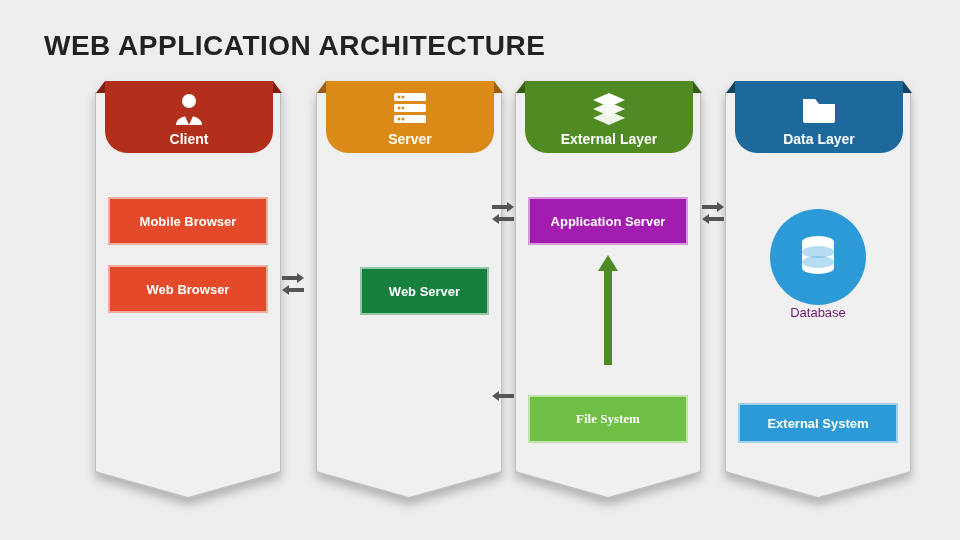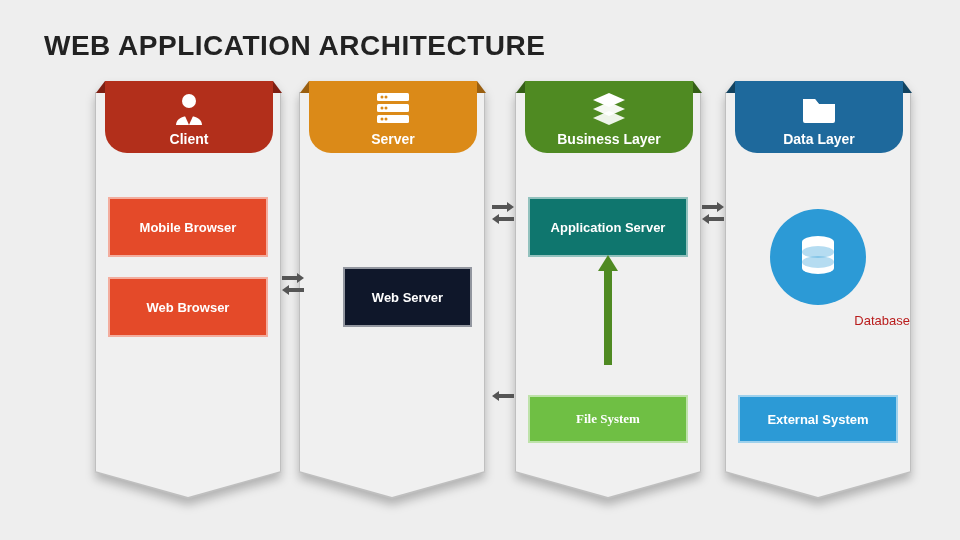--- a/index.html
+++ b/index.html
@@ -43,21 +43,21 @@
   .col::before {
     content: "";
     position: absolute;
     bottom: -28px; left: -2px;
     width: 0; height: 0;
     border-left: 94px solid transparent;
     border-right: 94px solid transparent;
     border-top: 27px solid #bfbfbf;
   }
   .col1 { left: 95px; }
-  .col2 { left: 299px; }
+  .col2 { left: 316px; }
   .col3 { left: 515px; }
   .col4 { left: 725px; }
 
   .header {
     position: absolute;
     top: -12px; left: 9px;
     width: 168px;
     height: 72px;
     background: var(--hmid);
     border-radius: 0 0 22px 22px;
@@ -82,43 +82,43 @@
     top: 0; right: -9px;
     width: 0; height: 0;
     border-bottom: 12px solid var(--hdark);
     border-right: 9px solid transparent;
   }
   .header .icon { width: 40px; height: 34px; display:flex; align-items:center; justify-content:center; }
   .header .label { margin-top: 6px; color: #fff; font-weight: 700; font-size: 14px; }
 
   .body { position: absolute; top: 96px; left: 0; right: 0; bottom: 0; padding: 0 12px; }
   .block {
-    height: 60px;
+    height: 48px;
     display: flex; align-items: center; justify-content: center;
     color: #fff; font-weight: 700; font-size: 13px;
     border: 2px solid rgba(255,255,255,.55);
   }
 
   
   .b1 { background: #e44a29; margin-top: 8px; }
   
-  .b2 { background: #0f172a; position: absolute; top: 78px; left: 12px; right: 12px; margin-left: 31px; }
-  
-  .b3a { background: #0f766e; margin-top: 8px; }
+  .b2 { background: #15803d; position: absolute; top: 78px; left: 12px; right: 12px; margin-left: 31px; }
+  
+  .b3a { background: #a21caf; margin-top: 8px; }
   .b3b { background: #6fbf44; position: absolute; bottom: 28px; left: 12px; right: 12px; height: 48px; font-family: Liberation Serif, serif; }
   
-  .b4 { background: #2c9ad6; position: absolute; bottom: 28px; left: 12px; right: 12px; height: 48px; }
+  .b4 { background: #2c9ad6; position: absolute; bottom: 28px; left: 12px; right: 12px; height: 40px; }
 
   .db-wrap { position: absolute; top: 20px; left: 0; right: 0; text-align:center; }
   .db-circle {
     width: 96px; height: 96px; border-radius: 50%;
     background: #2c9ad6; margin: 0 auto;
     display:flex; align-items:center; justify-content:center;
   }
-  .db-label { margin-top: 8px; font-size: 13px; color: #b91c1c; text-align: right; }
+  .db-label { font-size: 13px; color: #701a75; }
 
   
   .conn {
     position: absolute;
     display: flex; flex-direction: column; gap: 2px;
   }
   .arrow {
     width: 22px; height: 10px; position: relative;
     display:flex; align-items:center;
   }
@@ -204,21 +204,21 @@
 
   <div class="col col3" style="--hmid:#4f8a22; --hdark:#355f17;">
     <div class="header">
       <span class="icon">
         <svg viewBox="0 0 40 34" width="40" height="34">
           <polygon points="20,2 36,9 20,16 4,9" fill="#fff"></polygon>
           <polygon points="20,11 36,18 20,25 4,18" fill="#fff" opacity=".95"></polygon>
           <polygon points="20,20 36,27 20,34 4,27" fill="#fff" opacity=".9"></polygon>
         </svg>
       </span>
-      <div class="label">Business Layer</div>
+      <div class="label">External Layer</div>
     </div>
     <div class="body">
       <div class="block b3a">Application Server</div>
       <div class="uparrow">
         <div class="head"></div>
           <div class="stem"></div>
       </div>
       <div class="block b3b">File System</div>
     </div>
   </div>

